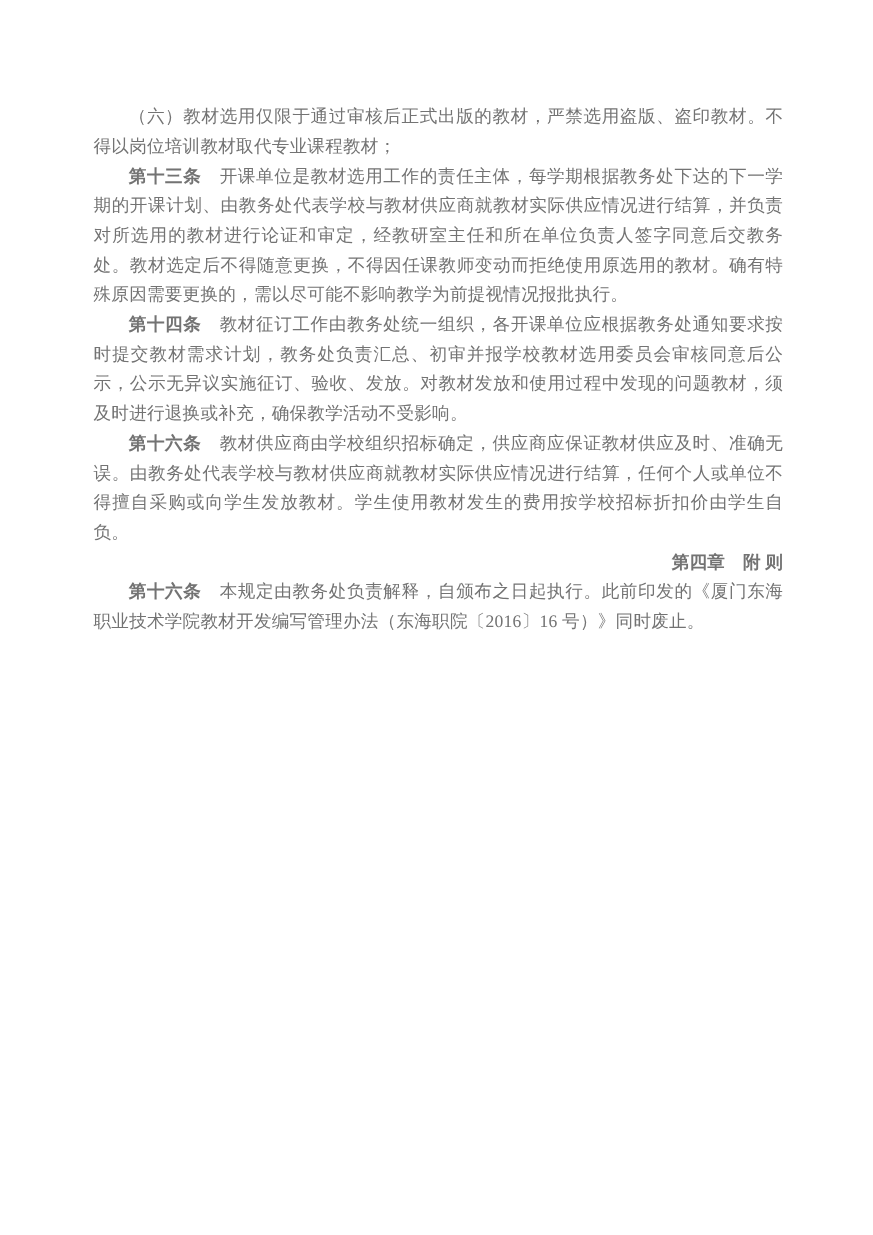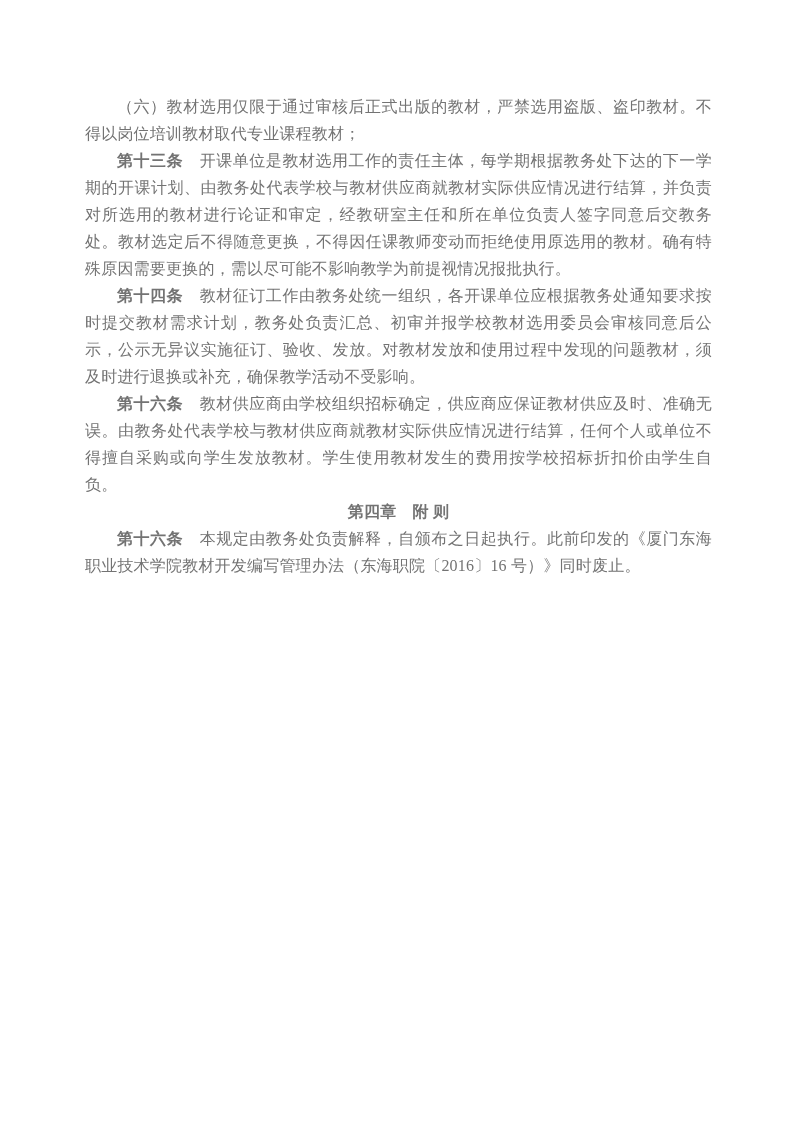--- a/index.html
+++ b/index.html
@@ -31,21 +31,21 @@
     padding: 0;
     text-indent: 2em;
   }
   .lead {
     font-weight: bold;
   }
   p.chapter {
     margin: 0;
     padding: 0;
     text-indent: 0;
-    text-align: center;
+    text-align: right;
     font-weight: bold;
   }
 </style>
 </head>
 <body>
 
 <div class="page">
   <div class="content">
 
     <p class="para"><span>（六）教材选用仅限于通过审核后正式出版的教材，严禁选用盗版、盗印教材。不得以岗位培训教材取代专业课程教材；</span></p>

